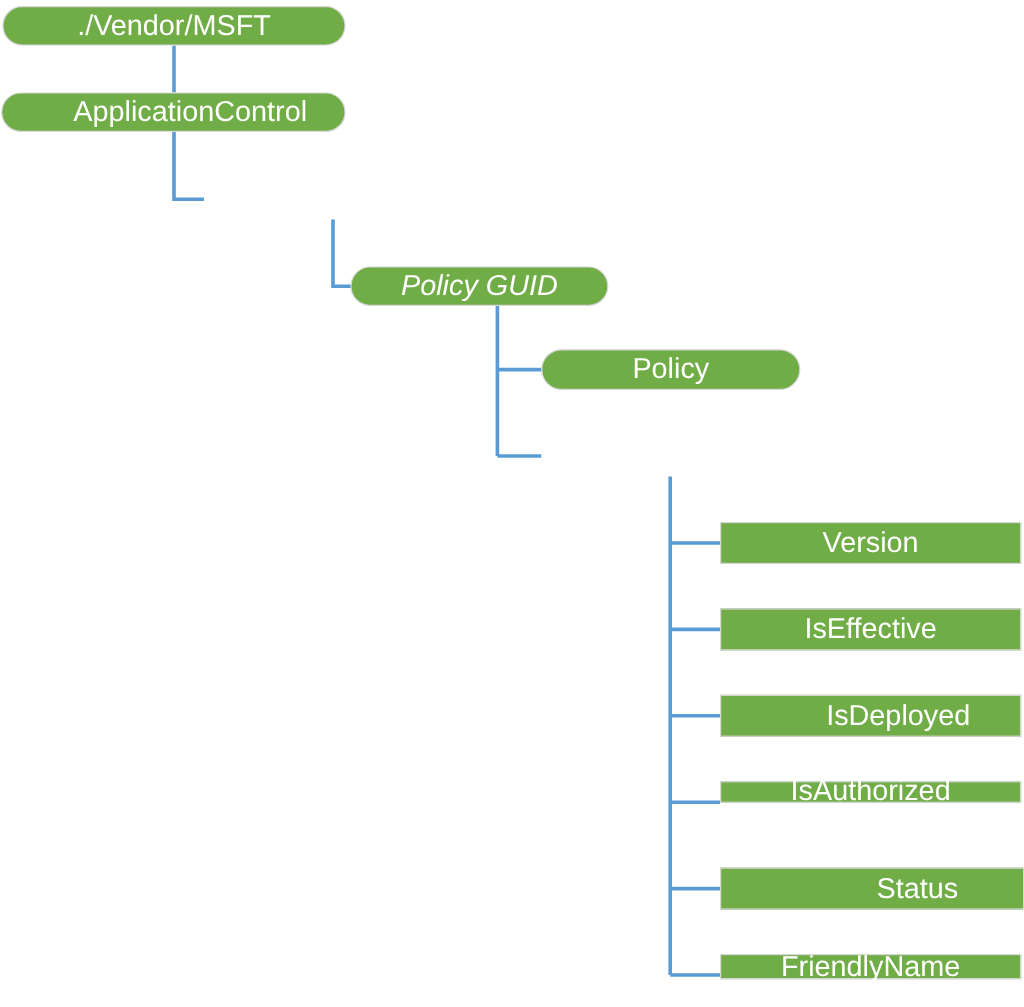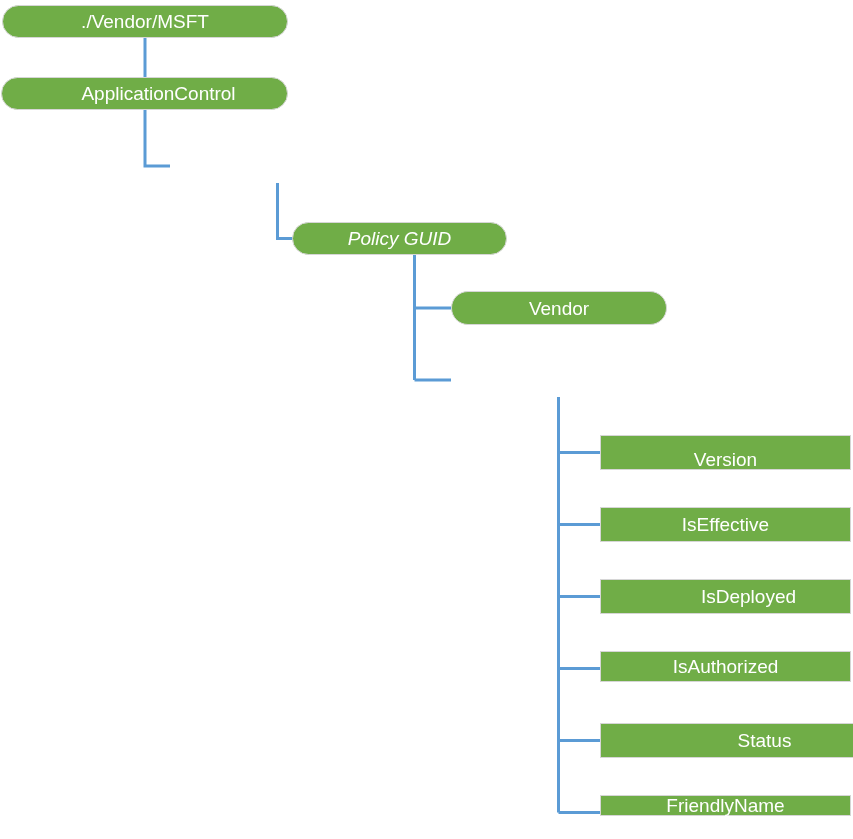--- a/index.html
+++ b/index.html
@@ -23,38 +23,38 @@
   }
   .node{
     position:absolute;
     display:flex;
     align-items:center;
     justify-content:center;
     background:var(--node-fill,#70AD47);
     color:var(--node-text,#FFFFFF);
     border:1px solid var(--node-border,#D6D6D6);
     box-sizing:border-box;
-    font-size:19px;
+    font-size:24px;
     line-height:1;
     white-space:nowrap;
   }
   .pill{border-radius:17px;}
   .rect{border-radius:0;}
   .italic{font-style:italic;}
 
   #n0{left:2px;   top:5px;   width:286px; height:33px;}
   #n1{left:1px;   top:77px;  width:287px; height:33px;padding-left:28px;}
   #n2{left:170px; top:150px; width:215px; height:33px;}
   #n3{left:292px; top:222px; width:215px; height:33px;}
   #n4{left:451px; top:291px; width:216px; height:34px;}
   #n5{left:451px; top:363px; width:215px; height:34px;}
-  #n6{left:600px; top:435px; width:251px; height:35px;align-items:flex-end;}
+  #n6{left:600px; top:435px; width:251px; height:35px;}
   #n7{left:600px; top:507px; width:251px; height:35px;text-align:center;}
   #n8{left:600px; top:579px; width:251px; height:35px;padding-left:46px;}
-  #n9{left:600px; top:651px; width:251px; height:31px;}
+  #n9{left:600px; top:651px; width:251px; height:18px;}
   #n10{left:600px;top:723px; width:301px; height:35px;padding-left:28px;}
   #n11{left:600px;top:795px; width:251px; height:21px;}
 </style>
 </head>
 <body>
 
 <div class="canvas">
 
   <svg class="connectors" viewBox="0 0 853 839" xmlns="http://www.w3.org/2000/svg" aria-hidden="true">
     <path d="M145 38 V77"></path>
@@ -75,21 +75,21 @@
   <div id="n0" class="node pill">
     <span>./Vendor/MSFT</span>
   </div>
   <div id="n1" class="node pill">
     <span>ApplicationControl</span>
   </div>
   <div id="n3" class="node pill italic">
     <span>Policy GUID</span>
   </div>
   <div id="n4" class="node pill">
-    <span>Vendor</span>
+    <span>Policy</span>
   </div>
   <div id="n6" class="node rect">
     <span>Version</span>
   </div>
   <div id="n7" class="node rect">
     <span>IsEffective</span>
   </div>
   <div id="n8" class="node rect">
     <span>IsDeployed</span>
   </div>

